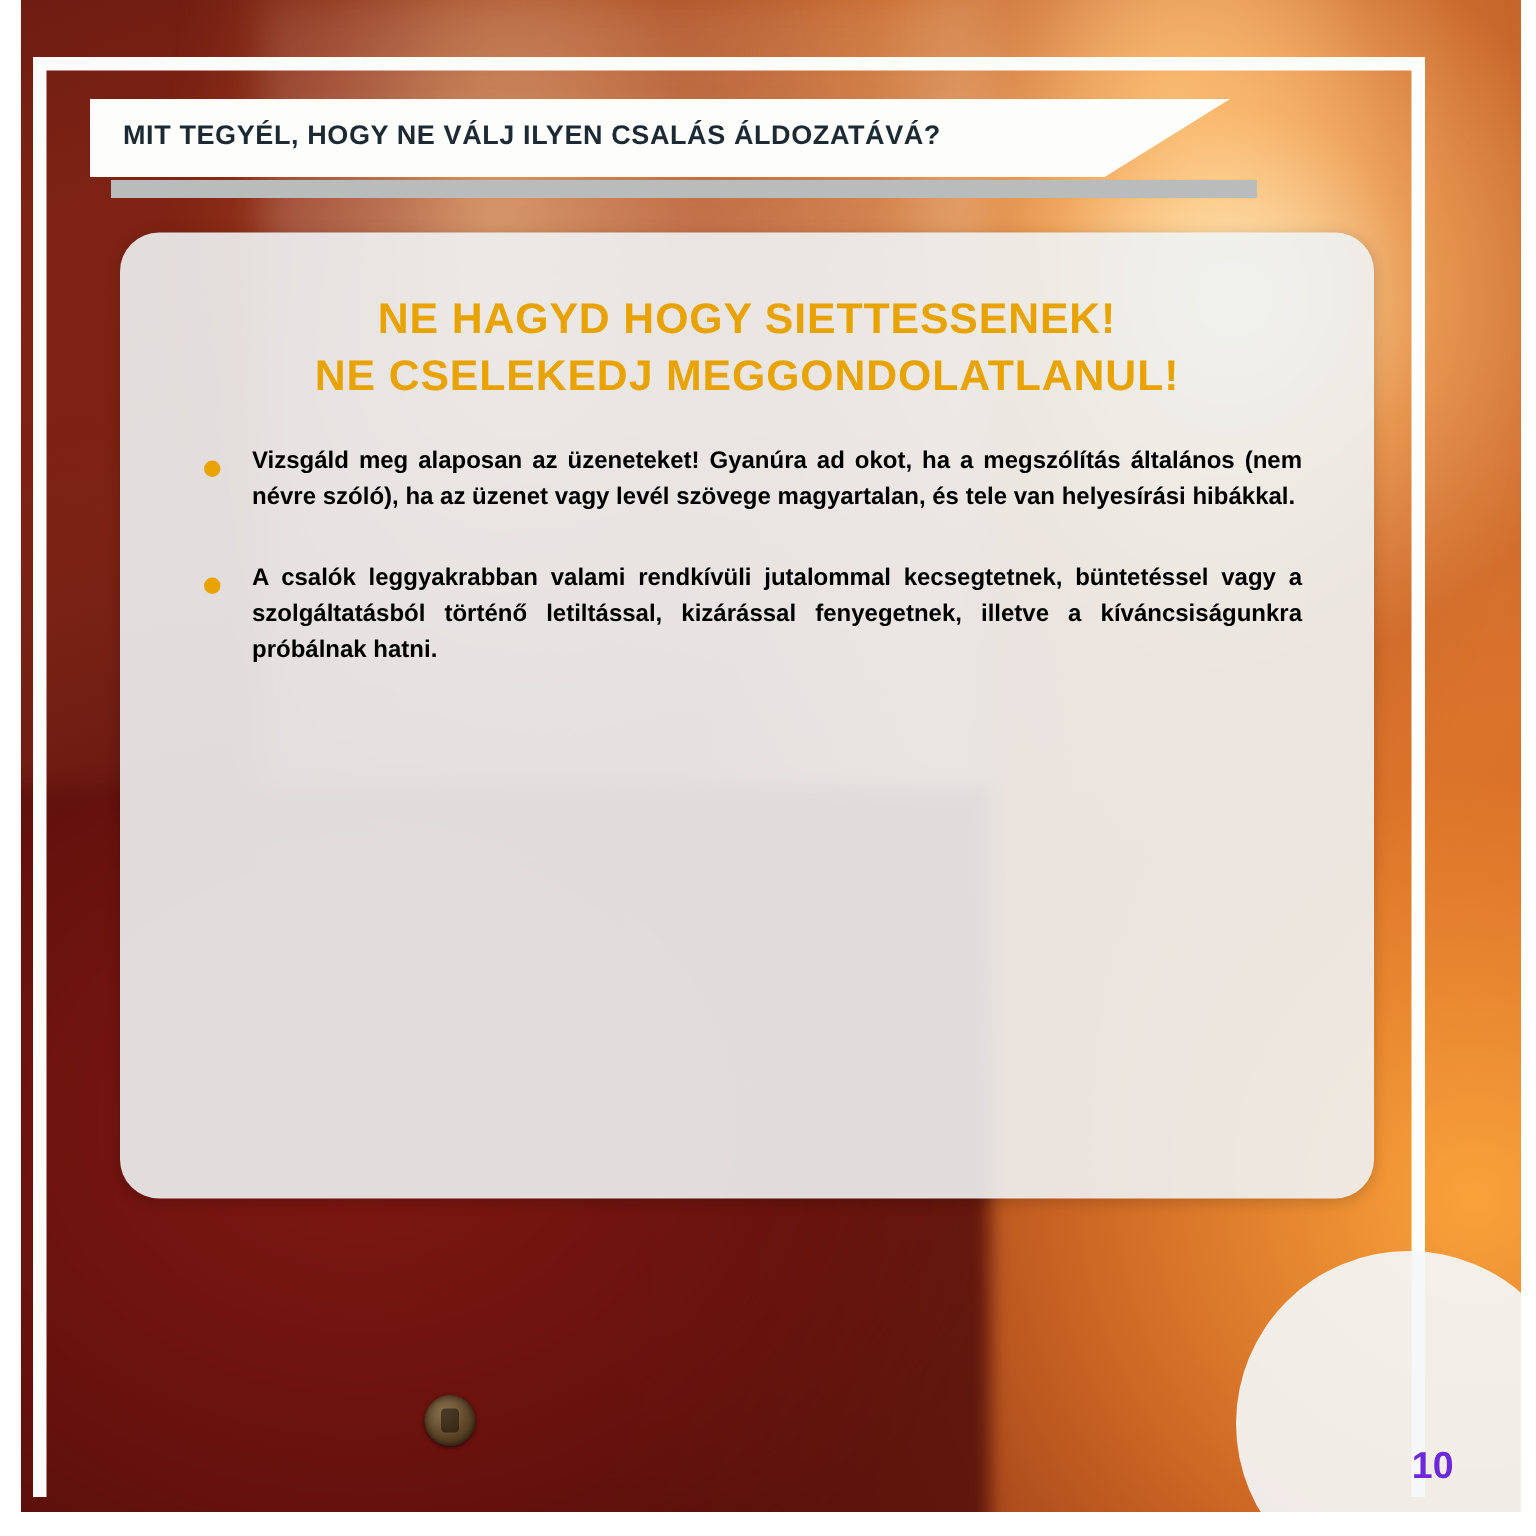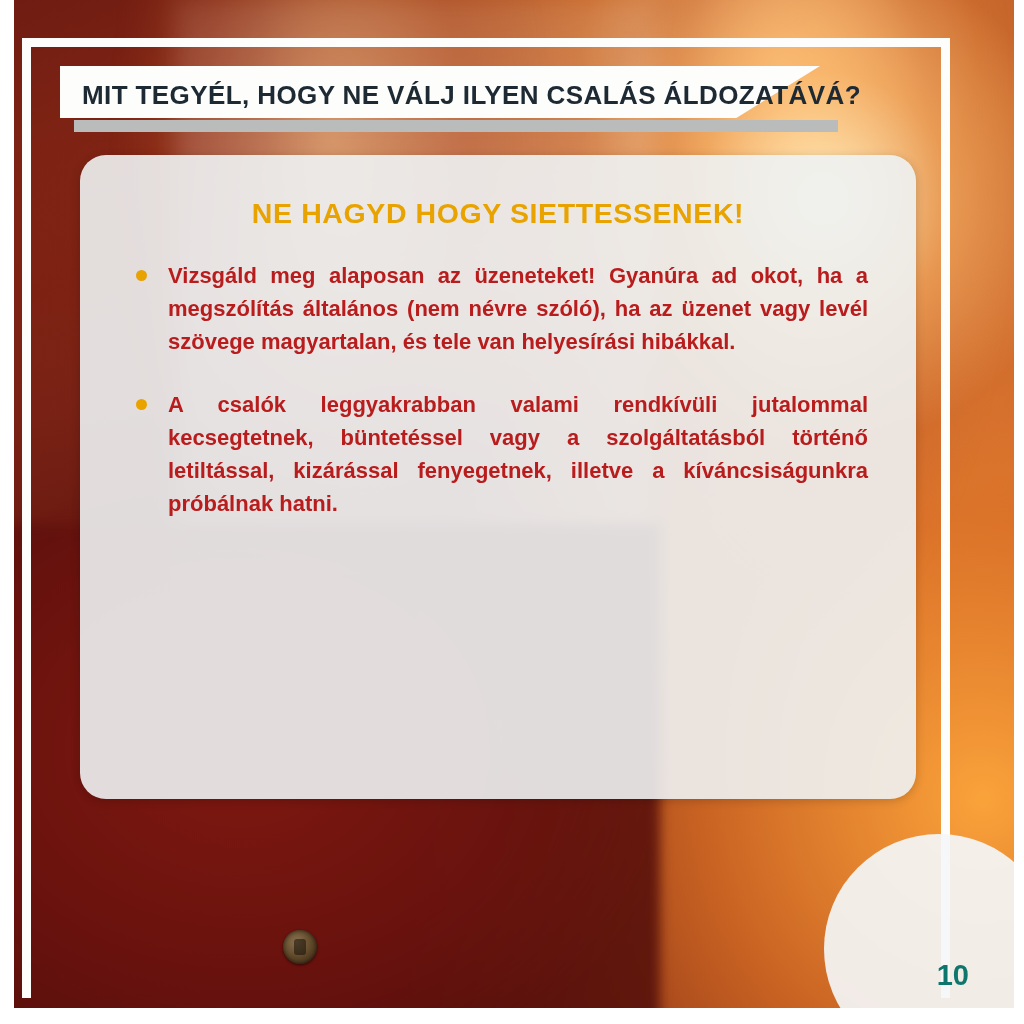--- a/index.html
+++ b/index.html
@@ -116,21 +116,21 @@
     left: 60px; top: 66px;
     width: 760px; height: 52px;
     background: #fdfdfb;
     clip-path: polygon(0 0, 100% 0, 89% 100%, 0 100%);
     box-shadow: 0 1px 2px rgba(0,0,0,0.15);
   }
   .banner-text {
     position: absolute;
     left: 82px; top: 80px;
     width: 700px;
-    font-size: 26px;
+    font-size: 18px;
     font-weight: bold;
     letter-spacing: 0.4px;
     color: #1d2a33;
     white-space: nowrap;
   }
   .banner-bar {
     position: absolute;
     left: 74px; top: 120px;
     width: 764px; height: 12px;
     background: #b9bcba;
@@ -163,22 +163,22 @@
 
   ul.points {
     list-style: none;
     margin: 0;
     padding: 0 8px 0 12px;
   }
   ul.points li {
     position: relative;
     padding-left: 36px;
     margin-bottom: 30px;
-    color: #b91c1c;
-    font-size: 22px;
+    color: #000000;
+    font-size: 16px;
     font-weight: bold;
     line-height: 1.50;
     text-align: justify;
   }
   ul.points li:last-child { margin-bottom: 0; }
   ul.points li .dot {
     position: absolute;
     left: 4px;
     top: 11px;
     width: 11px;
@@ -194,23 +194,23 @@
     bottom: -40px;
     width: 230px;
     height: 230px;
     border-radius: 50%;
     background: rgba(244,246,247,0.92);
   }
   .page-number {
     position: absolute;
     right: 55px;
     bottom: 32px;
-    font-size: 29px;
-    font-weight: bold;
-    color: #0f766e;
+    font-size: 25px;
+    font-weight: bold;
+    color: #6d28d9;
   }
 
   
   .scan-bottom {
     position: absolute;
     left: 0; bottom: 0;
     width: 1024px; height: 16px;
     background: #ffffff;
   }
   .scan-left {
@@ -245,20 +245,21 @@
 
   <div class="banner"></div>
   <div class="banner-text">MIT TEGYÉL, HOGY NE VÁLJ ILYEN CSALÁS ÁLDOZATÁVÁ?</div>
   <div class="banner-bar"></div>
 
   <div class="card">
     <div class="card-inner">
 
       <div class="headline">
         <span>NE HAGYD HOGY SIETTESSENEK!</span>
+        <span class="l2">NE CSELEKEDJ MEGGONDOLATLANUL!</span>
       </div>
 
       <ul class="points">
         <li>
           <span class="dot"></span>
           <span>Vizsgáld meg alaposan az üzeneteket! Gyanúra ad okot, ha a megszólítás általános (nem névre szóló), ha az üzenet vagy levél szövege magyartalan, és tele van helyesírási hibákkal.</span>
         </li>
         <li>
           <span class="dot"></span>
           <span>A csalók leggyakrabban valami rendkívüli jutalommal kecsegtetnek, büntetéssel vagy a szolgáltatásból történő letiltással, kizárással fenyegetnek, illetve a kíváncsiságunkra próbálnak hatni.</span>

